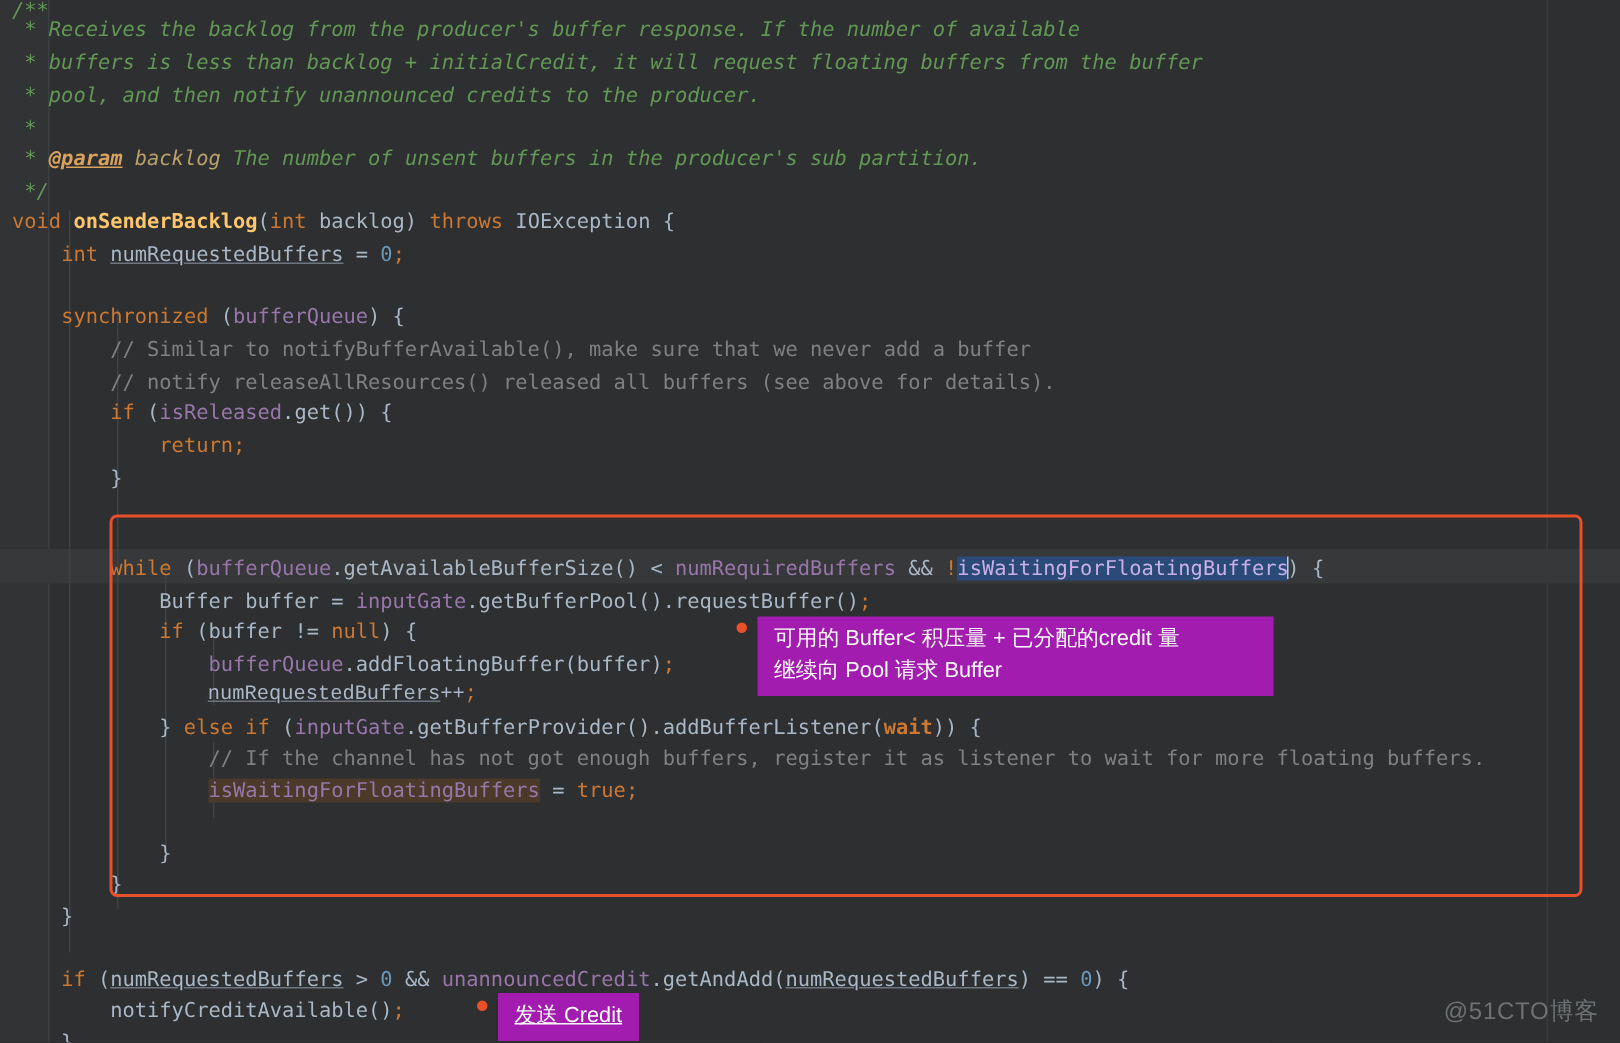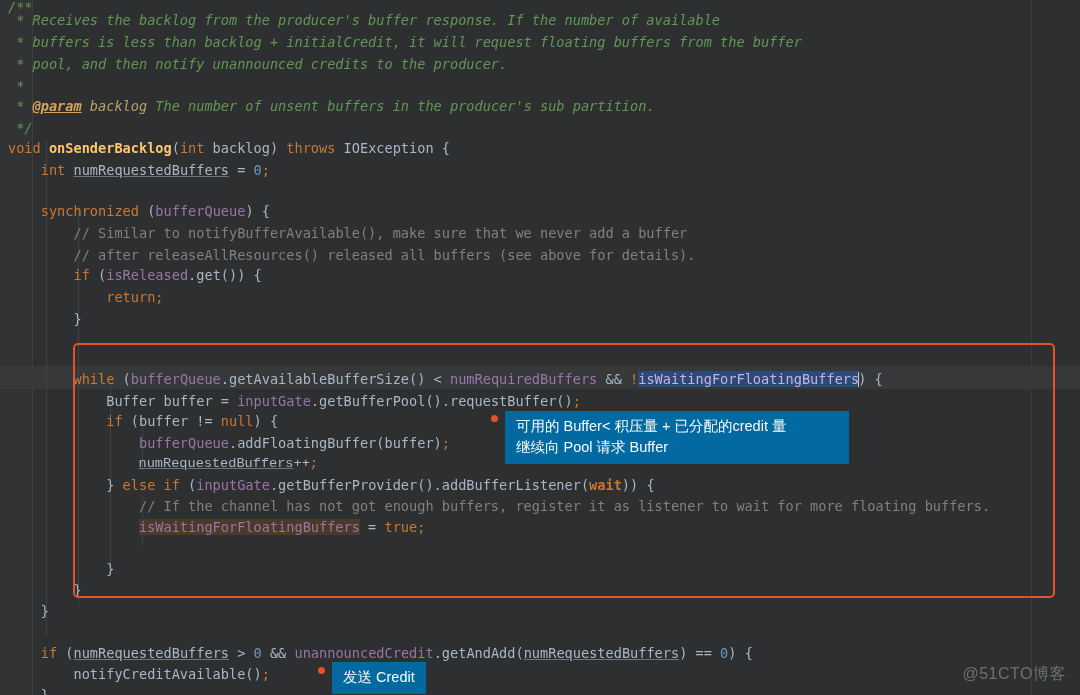--- a/index.html
+++ b/index.html
@@ -49,21 +49,21 @@
 
   
   .redbox{
     position:absolute;left:73px;top:343px;width:982px;height:255px;
     border:2px solid #e8502a;border-radius:5px;box-sizing:border-box;
     pointer-events:none;
   }
 
   
   .tip{
-    position:absolute;background:#0369a1;color:#fbfbfb;
+    position:absolute;background:#a21caf;color:#fbfbfb;
     font-family:"Liberation Sans","DejaVu Sans",sans-serif;
     font-size:14.5px;line-height:21px;padding:5px 11px 6px 11px;
     white-space:pre-line;
   }
   .dot{position:absolute;width:7px;height:7px;border-radius:50%;background:#e8502a;}
 
   .watermark{
     position:absolute;right:14px;bottom:10px;
     color:#6e7173;font-size:16px;
     font-family:"Liberation Sans","DejaVu Sans",sans-serif;
@@ -94,21 +94,21 @@
     <div class="line" style="top:53px;"><span class="jdoc"> * pool, and then notify unannounced credits to the producer.</span></div>
     <div class="line" style="top:75px;"><span class="jdoc"> *</span></div>
     <div class="line" style="top:95px;"><span class="jdoc"> * </span><span class="jdoctag">@param</span><span class="jdocparam"> backlog </span><span class="jdoc">The number of unsent buffers in the producer's sub partition.</span></div>
     <div class="line" style="top:117px;"><span class="jdoc"> */</span></div>
 
     <div class="line" style="top:137px;"><span class="kw">void </span><span class="meth">onSenderBacklog</span><span class="pl">(</span><span class="kw">int</span><span class="pl"> backlog) </span><span class="kw">throws </span><span class="pl">IOException {</span></div>
     <div class="line" style="top:159px;"><span class="pl">    </span><span class="kw">int </span><span class="pl und">numRequestedBuffers</span><span class="pl"> = </span><span class="num">0</span><span class="kw">;</span></div>
 
     <div class="line" style="top:200px;"><span class="pl">    </span><span class="kw">synchronized </span><span class="pl">(</span><span class="fld">bufferQueue</span><span class="pl">) {</span></div>
     <div class="line" style="top:222px;"><span class="pl">        </span><span class="cmt">// Similar to notifyBufferAvailable(), make sure that we never add a buffer</span></div>
-    <div class="line" style="top:244px;"><span class="pl">        </span><span class="cmt">// after releaseAllResources() released all buffers (see above for details).</span></div>
+    <div class="line" style="top:244px;"><span class="pl">        </span><span class="cmt">// notify releaseAllResources() released all buffers (see above for details).</span></div>
     <div class="line" style="top:264px;"><span class="pl">        </span><span class="kw">if </span><span class="pl">(</span><span class="fld">isReleased</span><span class="pl">.get()) {</span></div>
     <div class="line" style="top:286px;"><span class="pl">            </span><span class="kw">return</span><span class="kw">;</span></div>
     <div class="line" style="top:308px;"><span class="pl">        }</span></div>
 
     <div class="line" style="top:368px;"><span class="pl">        </span><span class="kw">while </span><span class="pl">(</span><span class="fld">bufferQueue</span><span class="pl">.getAvailableBufferSize() &lt; </span><span class="fld">numRequiredBuffers</span><span class="pl"> &amp;&amp; </span><span class="kw">!</span><span class="sel">isWaitingForFloatingBuffers</span><span class="caret"></span><span class="pl">) {</span></div>
     <div class="line" style="top:390px;"><span class="pl">            Buffer buffer = </span><span class="fld">inputGate</span><span class="pl">.getBufferPool().requestBuffer()</span><span class="kw">;</span></div>
     <div class="line" style="top:410px;"><span class="pl">            </span><span class="kw">if </span><span class="pl">(buffer != </span><span class="kw">null</span><span class="pl">) {</span></div>
     <div class="line" style="top:432px;"><span class="pl">                </span><span class="fld">bufferQueue</span><span class="pl">.addFloatingBuffer(buffer)</span><span class="kw">;</span></div>
     <div class="line" style="top:453px;font-family:Liberation Mono, monospace;"><span class="pl">                </span><span class="pl und">numRequestedBuffers</span><span class="pl">++</span><span class="kw">;</span></div>
     <div class="line" style="top:474px;"><span class="pl">            } </span><span class="kw">else if </span><span class="pl">(</span><span class="fld">inputGate</span><span class="pl">.getBufferProvider().addBufferListener(</span><span class="kwb">wait</span><span class="pl">)) {</span></div>
@@ -124,17 +124,17 @@
 
   </div>
 
   <div class="redbox"></div>
 
   <div class="dot" style="left:491px;top:415px;"></div>
   <div class="tip" style="left:505px;top:411px;width:322px;">可用的 Buffer&lt; 积压量 + 已分配的credit 量
 继续向 Pool 请求 Buffer</div>
 
   <div class="dot" style="left:318px;top:667px;"></div>
-  <div class="tip" style="left:332px;top:662px;">发送 Credit</div>
+  <div class="tip" style="left:332px;top:662px;text-decoration:underline;">发送 Credit</div>
 
   <div class="watermark">@51CTO博客</div>
 
 </div>
 
 </body></html>

